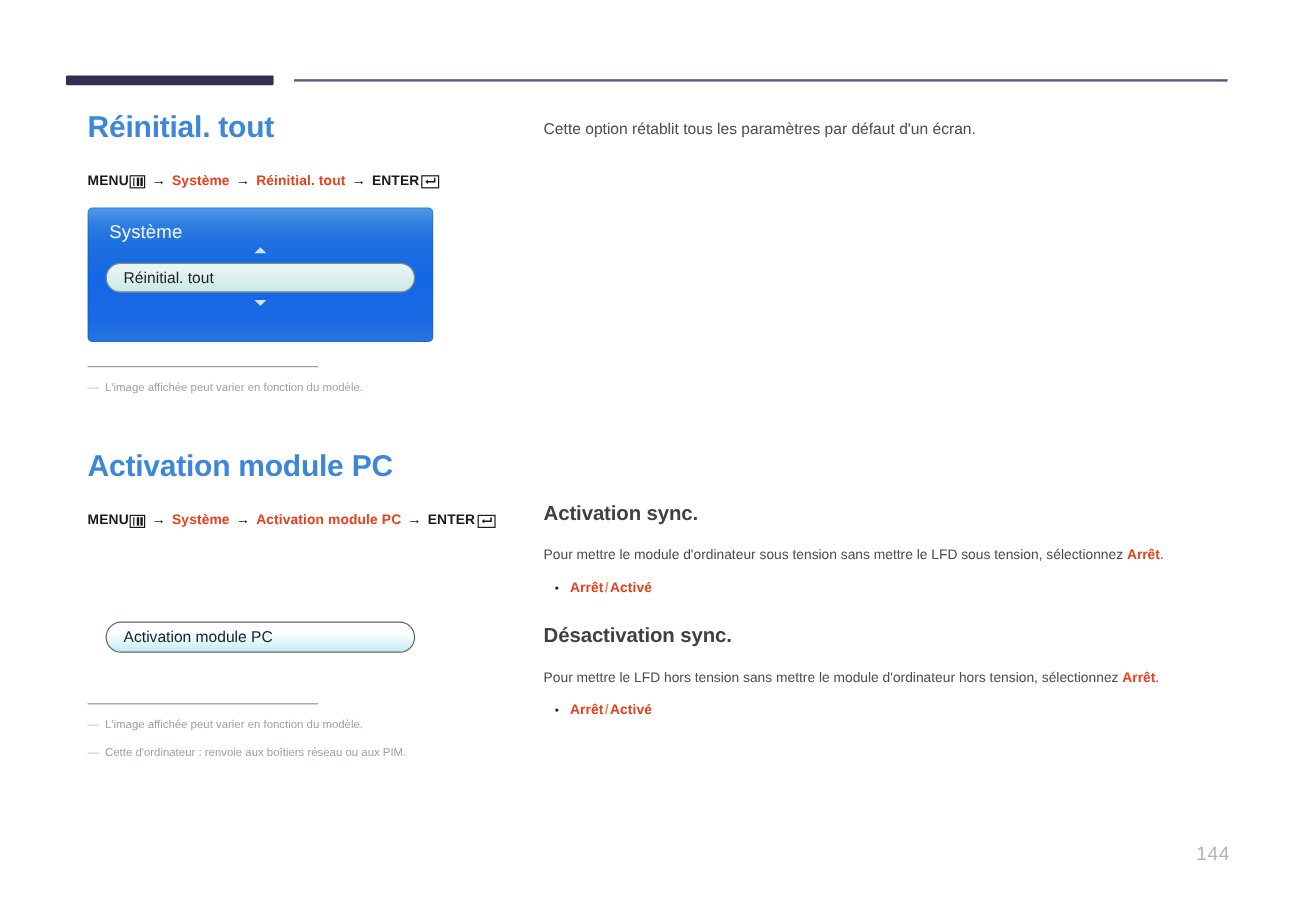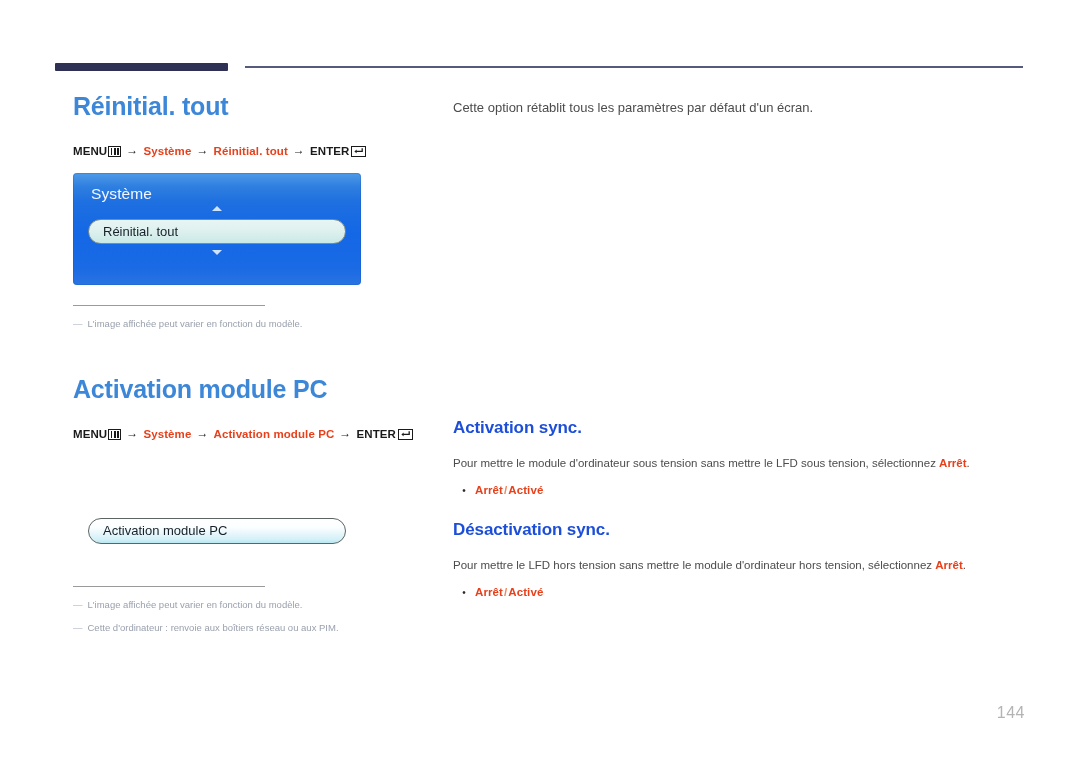--- a/index.html
+++ b/index.html
@@ -221,21 +221,21 @@
   
   .intro {
     font-size: 13px;
     color: #4c4c4c;
     line-height: 1.55;
     margin: 0;
   }
   .sub-title {
     font-size: 17px;
     font-weight: bold;
-    color: #1d4ed8;
+    color: #404040;
     margin: 0;
     letter-spacing: -0.1px;
   }
   .para {
     font-size: 11.5px;
     color: #4c4c4c;
     line-height: 1.55;
     margin: 0;
   }
   .para .hl {

